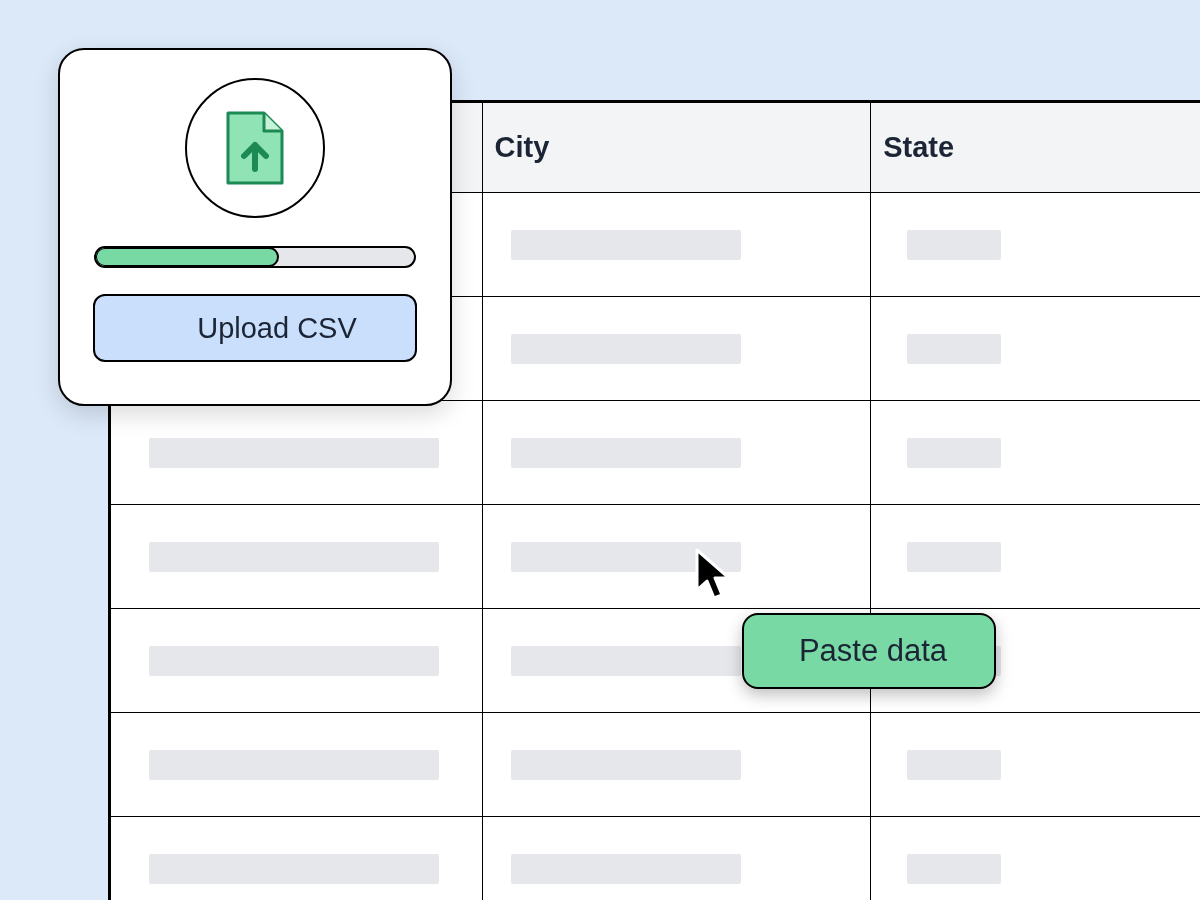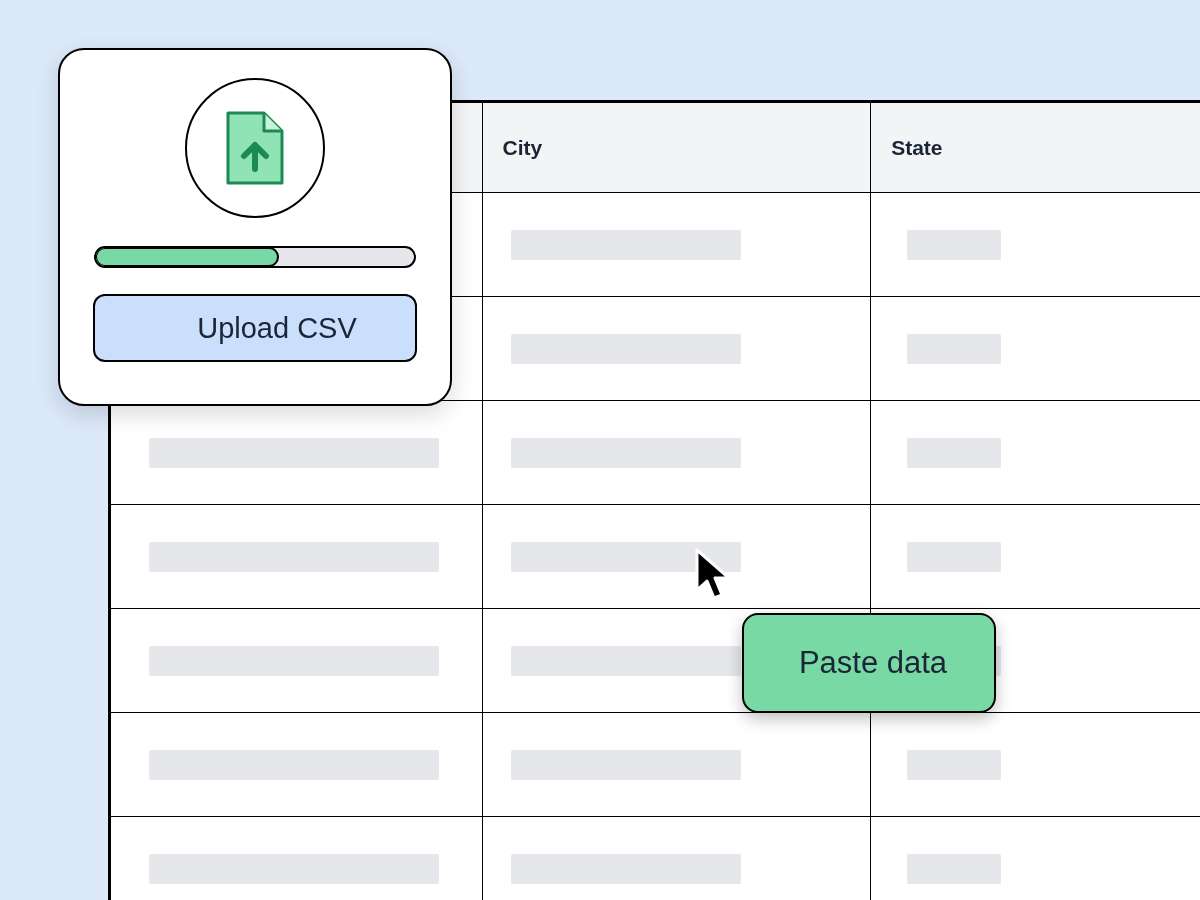--- a/index.html
+++ b/index.html
@@ -33,23 +33,23 @@
     .table th, .table td {
       border: 1px solid #000;
       padding: 0;
       vertical-align: middle;
       height: 104px;
     }
     .table th {
       background: #f3f4f6;
       text-align: left;
       font-weight: 600;
-      font-size: 21px;
+      font-size: 29px;
       color: #1b2535;
-      padding: 0 20px;
+      padding: 0 12px;
       height: 90px;
     }
     .col-address { width: 372px; }
     .col-city    { width: 390px; }
     .col-state   { width: 440px; }
 
     .ph {
       display: block;
       height: 30px;
       background: #e5e7eb;
@@ -129,21 +129,21 @@
       height: 58px;
       pointer-events: none;
     }
 
     
     .paste-btn {
       position: absolute;
       left: 742px;
       top: 613px;
       width: 254px;
-      height: 100px;
+      height: 76px;
       background: #79d9a5;
       border: 2px solid #000;
       border-radius: 16px;
       box-shadow: 0 6px 16px rgba(0,0,0,0.25);
       display: flex;
       align-items: center;
       justify-content: center;
       font-size: 31px;
       font-weight: 500;
       color: #1b2535;

